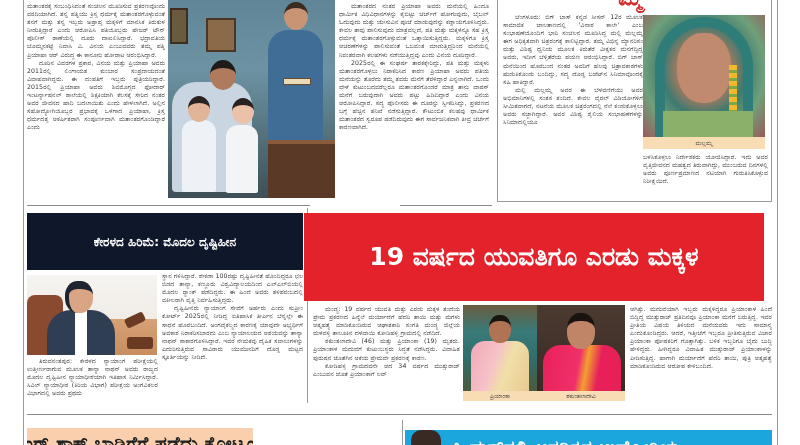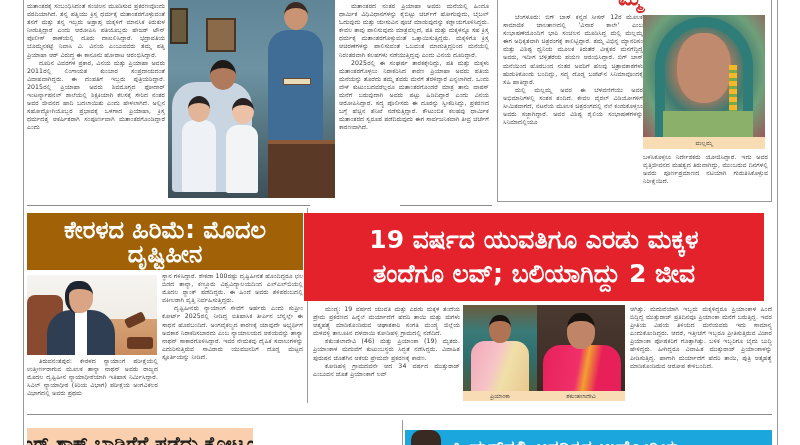--- a/index.html
+++ b/index.html
@@ -66,21 +66,21 @@
     <div class="abs" style="left:20px; top:96px; width:90px; height:26px; background:#8bb06a;"></div>
   </div>
   <div class="caption" style="left:145px; top:138px; width:122px; height:12px; line-height:12px; background:#f7dcb4;">ಮಲ್ಲಮ್ಮ</div>
 
   <div class="abs txt" style="left:145px; top:154px; width:125px; height:44px; text-indent:0;">ಬಳಸಿಕೊಳ್ಳಲು ನಿರ್ದೇಶಕರು ಯೋಜಿಸಿದ್ದಾರೆ. ಇದು ಅವರ ವೃತ್ತಿಜೀವನದ ಮಹತ್ವದ ತಿರುವಾಗಿದ್ದು, ಮುಂಬರುವ ದಿನಗಳಲ್ಲಿ ಅವರು ಪೂರ್ಣಪ್ರಮಾಣದ ನಟಿಯಾಗಿ ಗುರುತಿಸಿಕೊಳ್ಳುವ ನಿರೀಕ್ಷೆಯಿದೆ.</div>
 </div>
 
 <div class="rule-h" style="left:27px; top:205px; width:283px;"></div>
 <div class="rule-h" style="left:400px; top:205px; width:92px;"></div>
 
-<div class="headline" style="left:27px; top:213px; width:276px; height:57px; background:#a16207; color:#fff; font-size:24px; line-height:24px;">
+<div class="headline" style="left:27px; top:213px; width:276px; height:57px; background:#0f172a; color:#fff; font-size:12px; line-height:24px;">
   <div>ಕೇರಳದ ಹಿರಿಮೆ: ಮೊದಲ ದೃಷ್ಟಿಹೀನ</div>
 </div>
 <div class="rule-v" style="left:307px; top:208px; height:195px;"></div>
 
 <div class="photo" style="left:27px; top:275px; width:130px; height:80px; background:linear-gradient(180deg,#f6f4f1 0%,#f0ece6 55%,#d6a276 55%,#c88d5e 100%);">
   <div class="abs" style="left:0; top:20px; width:36px; height:60px; background:#8a4a30; border-radius:8px 8px 0 0;"></div>
   <div class="abs" style="left:20px; top:35px; width:68px; height:45px; background:#2f3e52; border-radius:24px 24px 0 0;"></div>
   <div class="abs" style="left:48px; top:35px; width:12px; height:45px; background:#fff;"></div>
   <div class="abs" style="left:38px; top:6px; width:28px; height:32px; background:#d9a585; border-radius:45%; border-top:8px solid #1e2430; border-left:4px solid #1e2430;"></div>
   <div class="abs" style="left:98px; top:40px; width:20px; height:10px; background:#6a3a22; border-radius:3px; transform:rotate(-25deg);"></div>
@@ -89,21 +89,20 @@
 
 <div class="abs txt" style="left:27px; top:357px; width:131px; height:48px; text-indent:12px;">ತಿರುವನಂತಪುರ: ಕೇರಳದ ನ್ಯಾಯಾಂಗ ಪರೀಕ್ಷೆಯಲ್ಲಿ ಉತ್ತೀರ್ಣರಾಗುವ ಮೂಲಕ ತಾನ್ಯಾ ನಾಥನ್ ಅವರು ರಾಜ್ಯದ ಮೊದಲ ದೃಷ್ಟಿಹೀನ ನ್ಯಾಯಾಧೀಶೆಯಾಗಿ ಇತಿಹಾಸ ನಿರ್ಮಿಸಿದ್ದಾರೆ. ಸಿವಿಲ್ ನ್ಯಾಯಾಧೀಶ (ಕಿರಿಯ ವಿಭಾಗ) ಪರೀಕ್ಷೆಯ ಅಂಗವಿಕಲರ ವಿಭಾಗದಲ್ಲಿ ಅವರು ಪ್ರಥಮ</div>
 
 <div class="abs txt" style="left:162px; top:272px; width:141px; height:133px;">
   <p style="text-indent:0;">ಸ್ಥಾನ ಗಳಿಸಿದ್ದಾರೆ. ಶೇಕಡಾ 100ರಷ್ಟು ದೃಷ್ಟಿಹೀನತೆ ಹೊಂದಿದ್ದರೂ ಛಲ ಬಿಡದ ತಾನ್ಯಾ, ಕಣ್ಣೂರು ವಿಶ್ವವಿದ್ಯಾಲಯದಿಂದ ಎಲ್‌ಎಲ್‌ಬಿಯಲ್ಲಿ ಮೊದಲ ರ‍್ಯಾಂಕ್ ಪಡೆದಿದ್ದರು. ಈ ಹಿಂದೆ ಅವರು ತಳಿಪರಂಬದಲ್ಲಿ ವಕೀಲರಾಗಿ ವೃತ್ತಿ ನಿರ್ವಹಿಸುತ್ತಿದ್ದರು.</p>
   <p>ದೃಷ್ಟಿಹೀನರು ನ್ಯಾಯಾಂಗ ಸೇವೆಗೆ ಅರ್ಹರು ಎಂದು ಸುಪ್ರೀಂ ಕೋರ್ಟ್ 2025ರಲ್ಲಿ ನೀಡಿದ್ದ ಐತಿಹಾಸಿಕ ತೀರ್ಪಿನ ಬೆನ್ನಲ್ಲೇ ಈ ಸಾಧನೆ ಹೊರಬಂದಿದೆ. ಅಂಗವೈಕಲ್ಯದ ಕಾರಣಕ್ಕೆ ಯಾವುದೇ ಅಭ್ಯರ್ಥಿಗೆ ಅವಕಾಶ ನಿರಾಕರಿಸಬಾರದು ಎಂಬ ನ್ಯಾಯಾಲಯದ ಆಶಯವನ್ನು ತಾನ್ಯಾ ನಾಥನ್ ಸಾಕಾರಗೊಳಿಸಿದ್ದಾರೆ. ಇವರ ನೇಮಕವು ದೈಹಿಕ ಸವಾಲುಗಳನ್ನು ಎದುರಿಸುತ್ತಿರುವ ಸಾವಿರಾರು ಯುವಜನರಿಗೆ ದೊಡ್ಡ ಮಟ್ಟದ ಸ್ಫೂರ್ತಿಯನ್ನು ನೀಡಿದೆ.</p>
 </div>
 
 <div class="headline" style="left:304px; top:213px; width:460px; height:88px; background:#e3222b; color:#fff; font-size:25px; line-height:34px;">
   <div>19 ವರ್ಷದ ಯುವತಿಗೂ ಎರಡು ಮಕ್ಕಳ</div>
-  <div>ತಂದೆಗೂ ಲವ್; ಬಲಿಯಾಗಿದ್ದು 2 ಜೀವ</div>
 </div>
 
 <div class="abs txt" style="left:313px; top:305px; width:147px; height:98px;">
   <p>ಮಂಡ್ಯ: 19 ವರ್ಷದ ಯುವತಿ ಮತ್ತು ಎರಡು ಮಕ್ಕಳ ತಂದೆಯ ಪ್ರೇಮ ಪ್ರಕರಣದ ಹಿನ್ನೆಲೆ ಮರ್ಯಾದೆಗೆ ಹೆದರಿ ತಾಯಿ ಮತ್ತು ಮಗಳು ಆತ್ಮಹತ್ಯೆ ಮಾಡಿಕೊಂಡಿರುವ ಆಘಾತಕಾರಿ ಸಂಗತಿ ಮಂಡ್ಯ ಜಿಲ್ಲೆಯ ಮಳವಳ್ಳಿ ತಾಲೂಕಿನ ದಳವಾಯಿ ಕೋಡಿಹಳ್ಳಿ ಗ್ರಾಮದಲ್ಲಿ ನಡೆದಿದೆ.</p>
   <p>ಶಕುಂತಲಾದೇವಿ (46) ಮತ್ತು ಪ್ರಿಯಾಂಕಾ (19) ಮೃತರು. ಪ್ರಿಯಾಂಕಾಳ ಮದುವೆಗೆ ಕುಟುಂಬಸ್ಥರು ಸಿದ್ಧತೆ ನಡೆಸಿದ್ದರು. ವಿವಾಹಿತ ಪುರುಷನ ಜೊತೆಗಿನ ಆಕೆಯ ಪ್ರೇಮವೇ ಪ್ರಕರಣಕ್ಕೆ ಕಾರಣ.</p>
   <p>ಕೋಡಿಹಳ್ಳಿ ಗ್ರಾಮದವನೇ ಆದ 34 ವರ್ಷದ ಮುತ್ತುರಾಜ್ ಎಂಬುವನ ಜೊತೆ ಪ್ರಿಯಾಂಕಾಗೆ ಲವ್</p>
 </div>
 
 <div class="photo" style="left:463px; top:305px; width:74px; height:86px; background:linear-gradient(180deg,#6b5b3e 0%,#3a7a78 30%,#2e6f6e 60%,#4a5a3e 100%);">
   <div class="abs" style="left:8px; top:36px; width:58px; height:50px; background:linear-gradient(110deg,#f2a8b8 0%,#f6c2c8 40%,#f0e0a8 60%,#e8c890 100%); border-radius:14px 14px 0 0;"></div>

